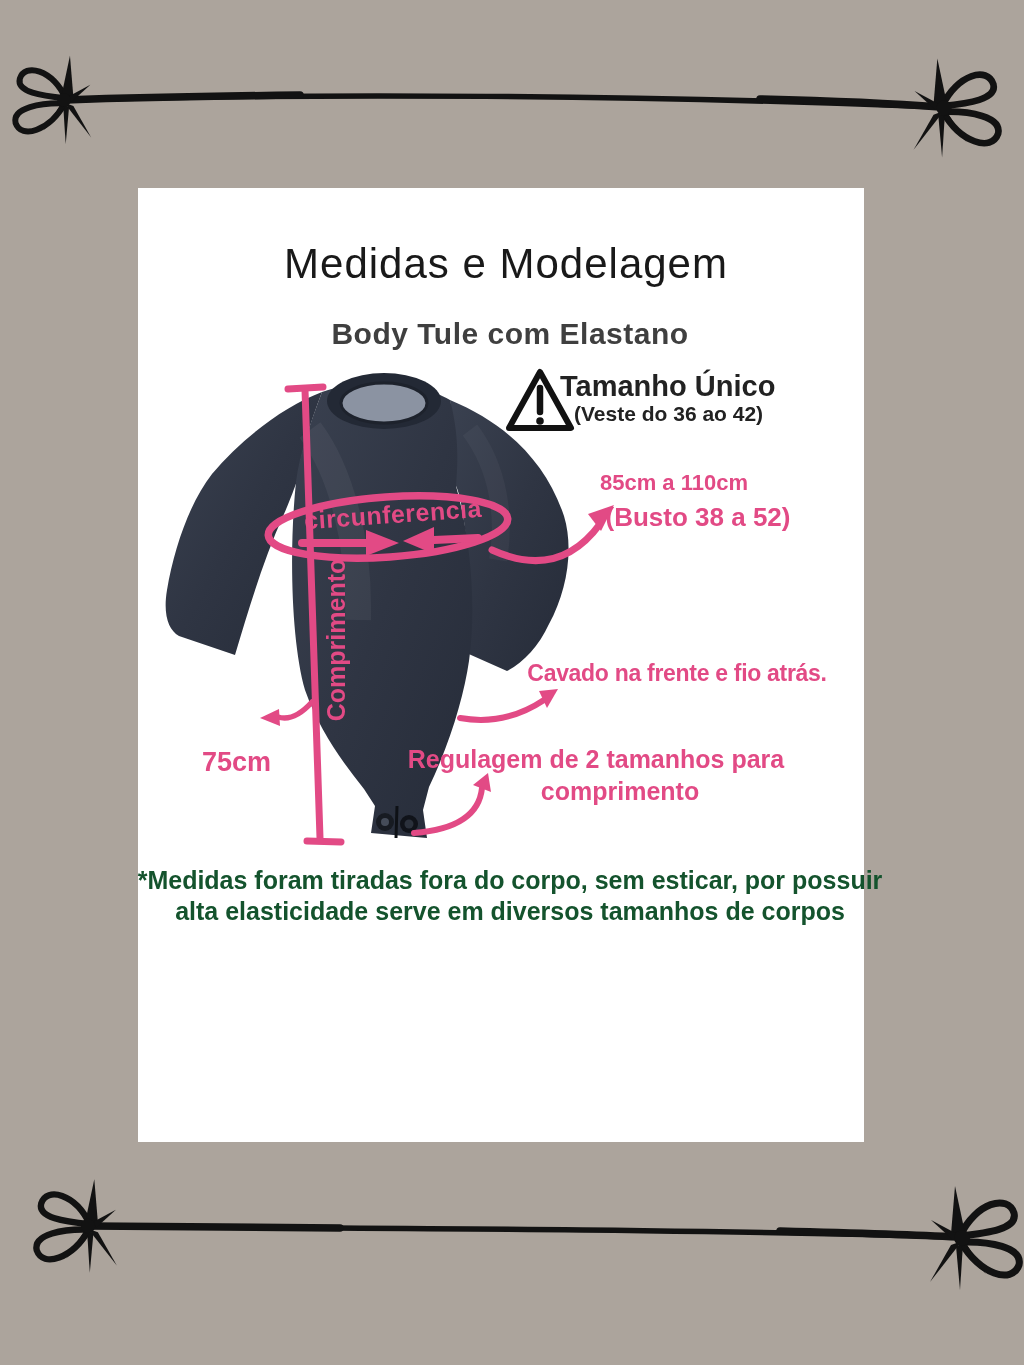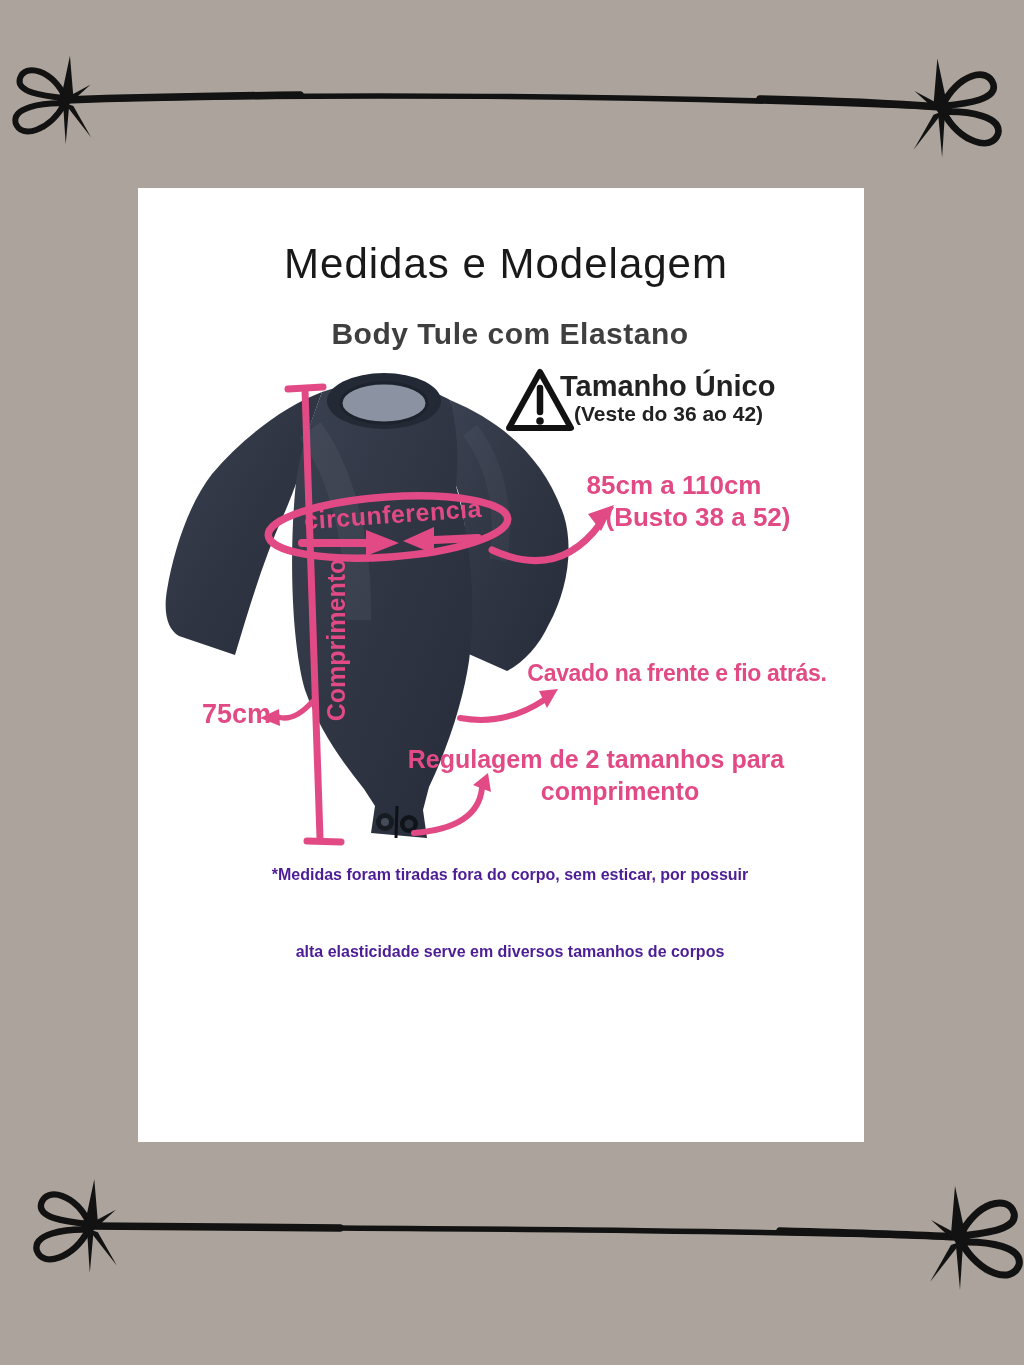--- a/index.html
+++ b/index.html
@@ -14,29 +14,29 @@
   .stage{position:relative;width:1024px;height:1365px;background:var(--page-bg);overflow:hidden;text-decoration:underline;}
   .card{position:absolute;left:138px;top:188px;width:726px;height:954px;background:var(--card-bg);}
   .art{position:absolute;left:0;top:0;width:1024px;height:1365px;pointer-events:none;}
   .label{position:absolute;white-space:nowrap;z-index:5;}
   .center-x{transform:translateX(-50%);}
   .title{font-size:42px;font-weight:400;color:#191919;letter-spacing:1px;}
   .subtitle{font-size:30px;font-weight:700;color:#3f3f3f;letter-spacing:0.5px;}
   .warn-title{font-size:29px;font-weight:800;color:#222;}
   .warn-sub{font-size:21px;font-weight:700;color:#222;text-align:right;}
   .pink{color:var(--accent-pink);font-weight:700;}
-  .bust1{font-size:26px;}
+  .bust1{font-size:22px;}
   .bust2{font-size:26px;}
   .circ{font-size:25px;letter-spacing:0.5px;transform:translateX(-50%) rotate(-4deg);}
   .comprimento{left:251px;top:626px;width:170px;height:28px;text-align:center;
                font-size:25px;transform:rotate(-90deg);}
-  .cm75{font-size:27px;}
+  .cm75{font-size:27px;margin-top:48px;}
   .cavado{font-size:23px;letter-spacing:-0.3px;margin-left:16px;}
   .regula{font-size:25px;}
-  .foot{font-size:16px;font-weight:600;color:#4c1d95;}
+  .foot{font-size:25px;font-weight:600;color:#14532d;}
 </style>
 </head>
 <body>
 
 <div class="stage">
 
   <div class="card"></div>
 
   <svg class="art" viewBox="0 0 1024 1365">
     <defs>
@@ -141,15 +141,15 @@
   <div class="label pink comprimento">Comprimento</div>
 
   <div class="label pink cm75" style="left:202px;top:699px;">75cm</div>
 
   <div class="label center-x pink cavado" style="left:661px;top:660px;">Cavado na frente e fio atrás.</div>
 
   <div class="label center-x pink regula" style="left:596px;top:745px;">Regulagem de 2 tamanhos para</div>
   <div class="label center-x pink regula" style="left:620px;top:777px;">comprimento</div>
 
   <div class="label center-x foot" style="left:510px;top:866px;">*Medidas foram tiradas fora do corpo, sem esticar, por possuir</div>
-  <div class="label center-x foot" style="left:510px;top:943px;">alta elasticidade serve em diversos tamanhos de corpos</div>
+  <div class="label center-x foot" style="left:510px;top:897px;">alta elasticidade serve em diversos tamanhos de corpos</div>
 
 </div>
 
 </body></html>

